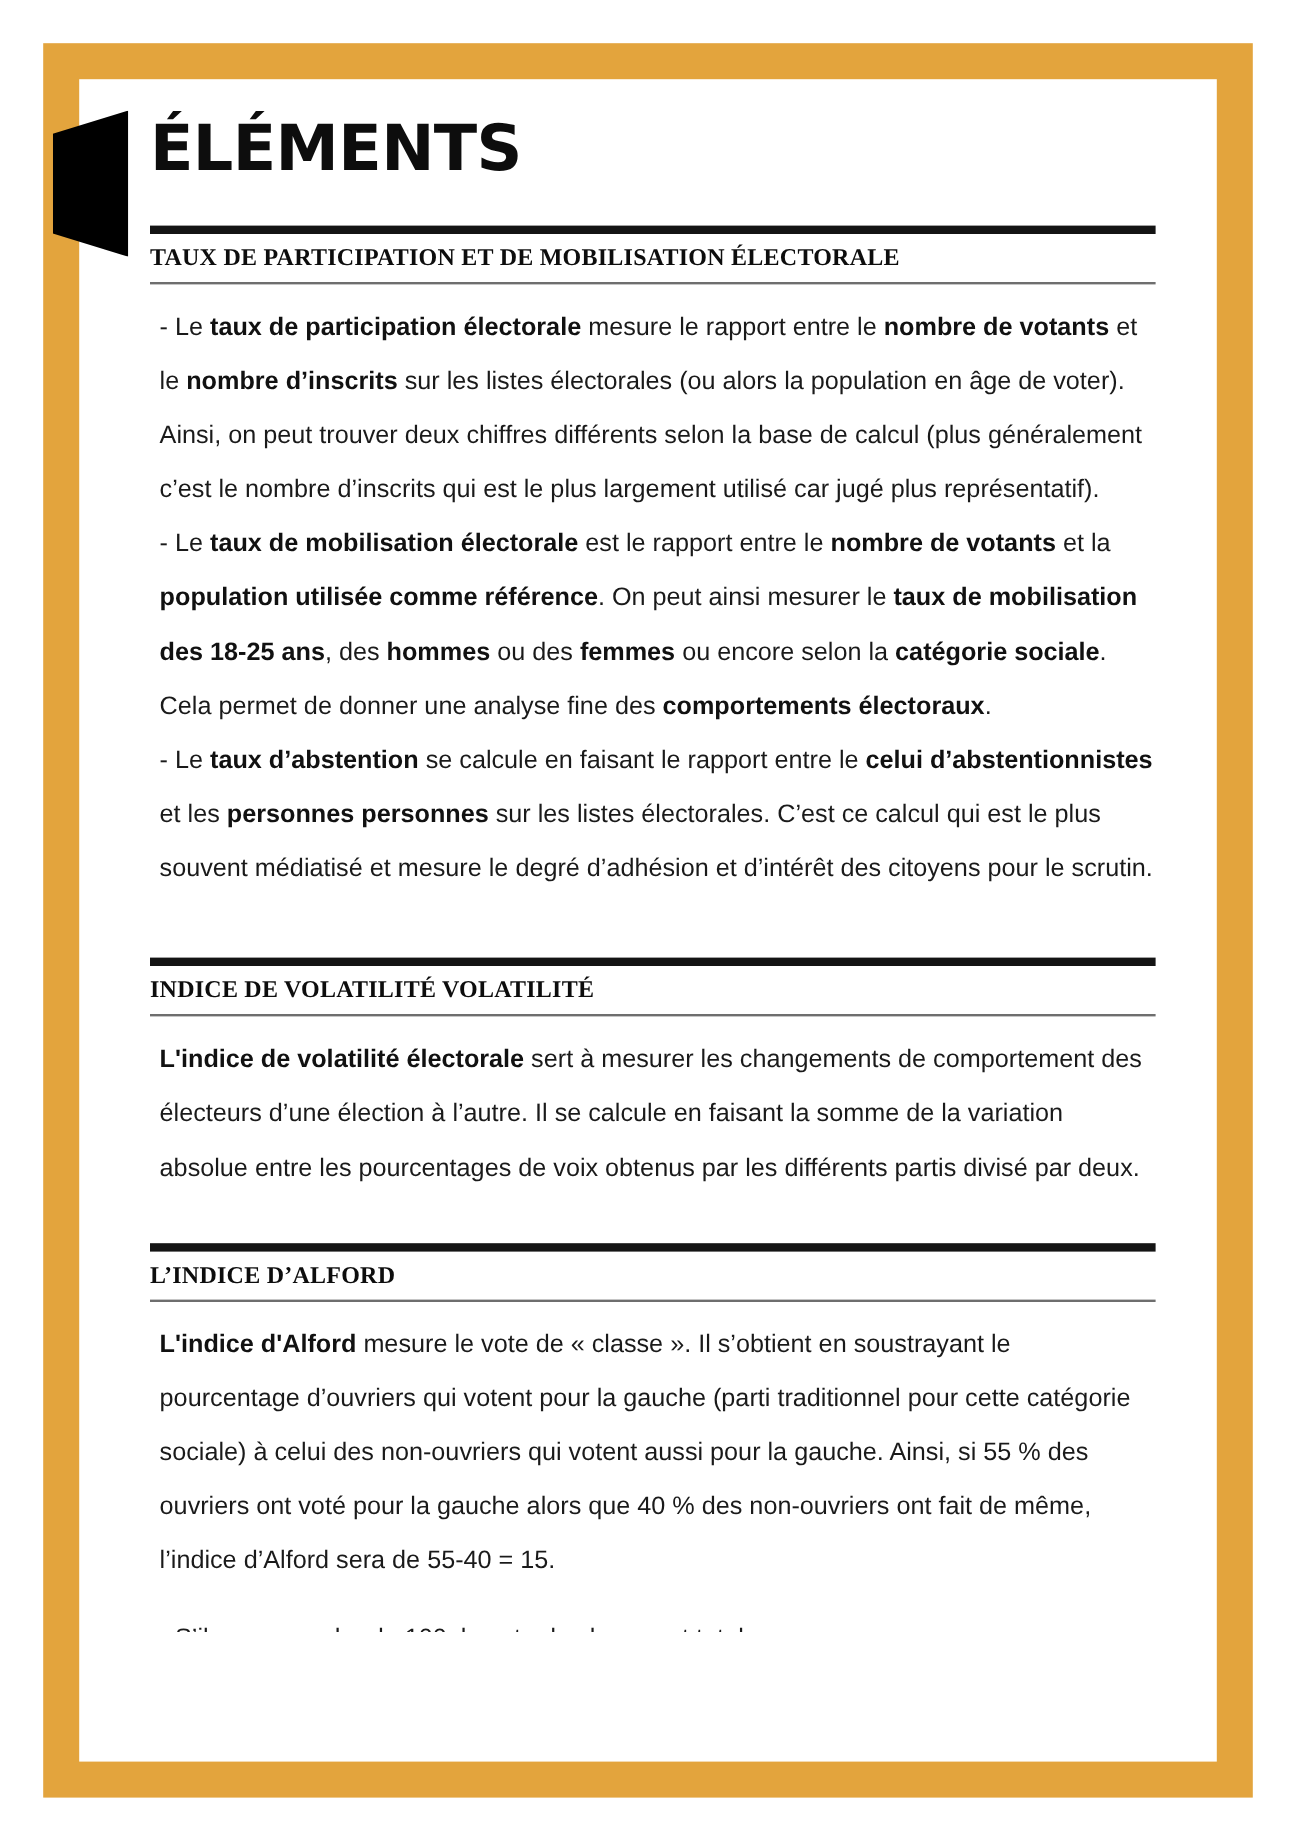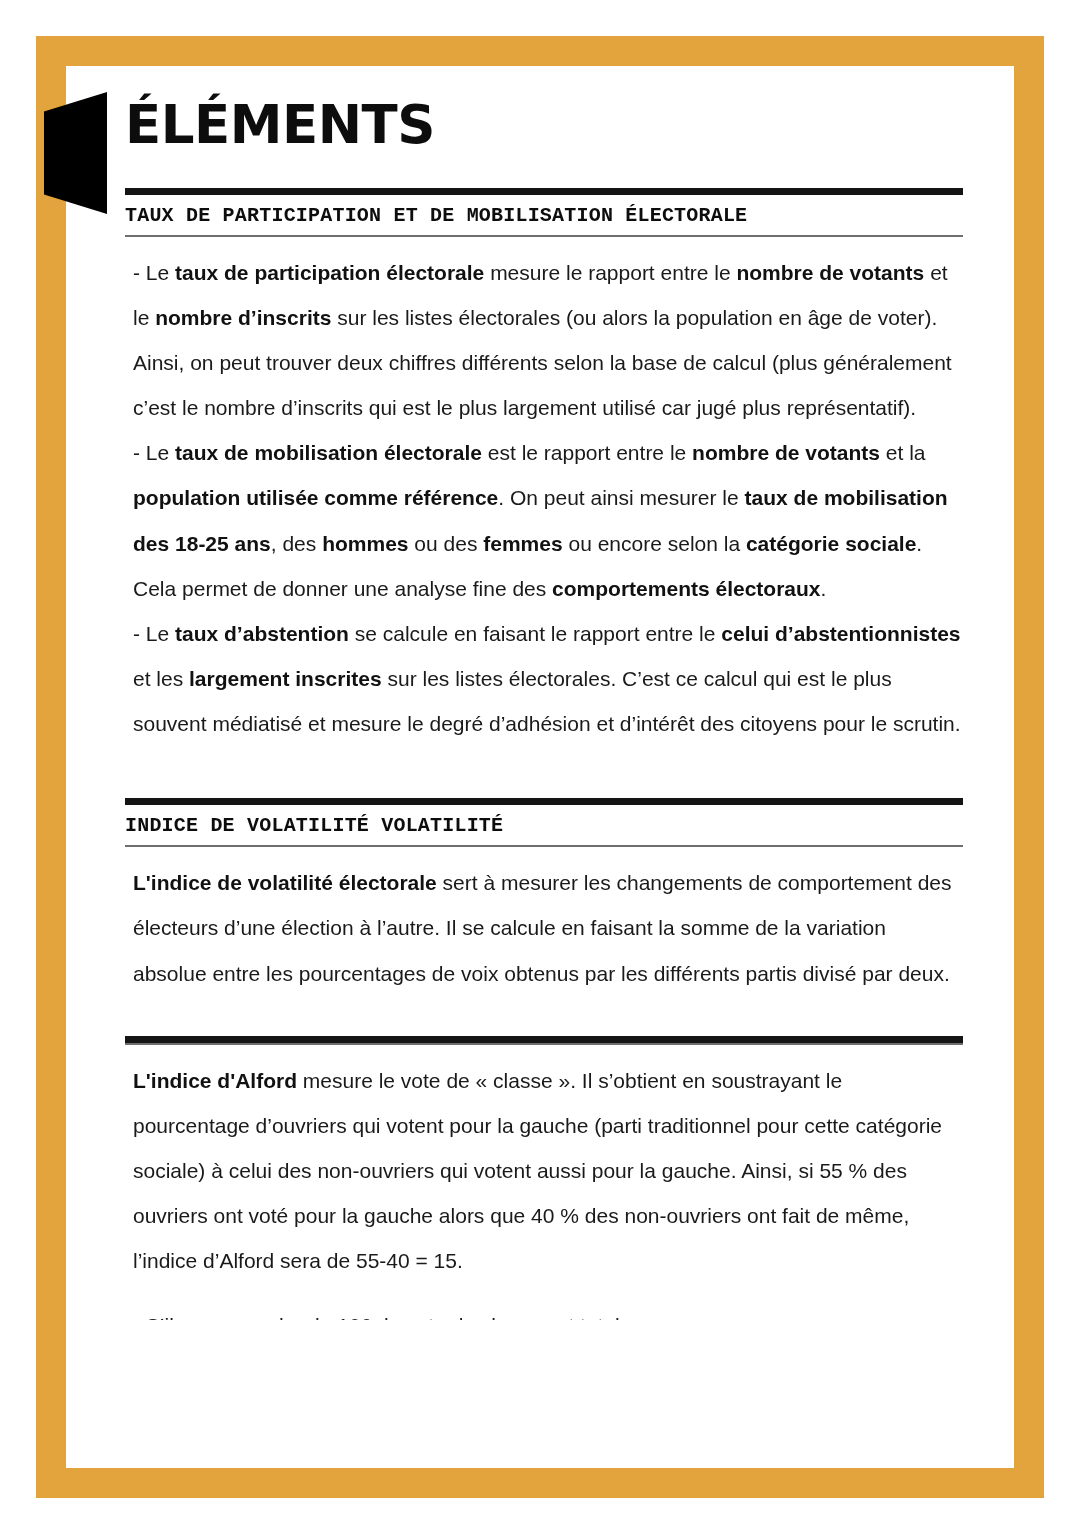--- a/index.html
+++ b/index.html
@@ -44,21 +44,21 @@
     font-weight: 700;
     font-size: 53px;
     line-height: 1.09;
     letter-spacing: -0.5px;
     color: #0d0d0d;
   }
   .title span { display: block; }
   .rule-thick { height: 7px; background: #141414; }
   .heading {
     margin: 9px 0 8px 0;
-    font-family: Liberation Mono, monospace;
+    font-family: Liberation Serif, serif;
     font-weight: 700;
     font-size: 20px;
     letter-spacing: 0.2px;
     color: #0d0d0d;
   }
   .rule-thin { height: 2px; background: #6e6e6e; }
   .body {
     padding: 13px 0 0 8px;
     font-size: 21px;
     line-height: 2.15;
@@ -94,35 +94,36 @@
       <span>ÉLÉMENTS</span>
     </h1>
 
     <section class="section-1">
       <div class="rule-thick"></div>
       <h2 class="heading">TAUX DE PARTICIPATION ET DE MOBILISATION ÉLECTORALE</h2>
       <div class="rule-thin"></div>
       <div class="body">
         <p class="para"><span>- Le </span><strong>taux de participation électorale</strong><span> mesure le rapport entre le </span><strong>nombre de votants</strong><span> et le </span><strong>nombre d’inscrits</strong><span> sur les listes électorales (ou alors la population en âge de voter). Ainsi, on peut trouver deux chiffres différents selon la base de calcul (plus généralement c’est le nombre d’inscrits qui est le plus largement utilisé car jugé plus représentatif).</span></p>
         <p class="para"><span>- Le </span><strong>taux de mobilisation électorale</strong><span> est le rapport entre le </span><strong>nombre de votants</strong><span> et la </span><strong>population utilisée comme référence</strong><span>. On peut ainsi mesurer le </span><strong>taux de mobilisation des 18-25 ans</strong><span>, des </span><strong>hommes</strong><span> ou des </span><strong>femmes</strong><span> ou encore selon la </span><strong>catégorie sociale</strong><span>. Cela permet de donner une analyse fine des </span><strong>comportements électoraux</strong><span>.</span></p>
-        <p class="para"><span>- Le </span><strong>taux d’abstention</strong><span> se calcule en faisant le rapport entre le </span><strong>celui d’abstentionnistes</strong><span> et les </span><strong>largement inscrites</strong><span> sur les listes électorales. C’est ce calcul qui est le plus souvent médiatisé et mesure le degré d’adhésion et d’intérêt des citoyens pour le scrutin.</span></p>
+        <p class="para"><span>- Le </span><strong>taux d’abstention</strong><span> se calcule en faisant le rapport entre le </span><strong>celui d’abstentionnistes</strong><span> et les </span><strong>personnes personnes</strong><span> sur les listes électorales. C’est ce calcul qui est le plus souvent médiatisé et mesure le degré d’adhésion et d’intérêt des citoyens pour le scrutin.</span></p>
       </div>
     </section>
 
     <section class="section-2">
       <div class="rule-thick"></div>
       <h2 class="heading">INDICE DE VOLATILITÉ VOLATILITÉ</h2>
       <div class="rule-thin"></div>
       <div class="body">
         <p class="para"><strong>L'indice de volatilité électorale</strong><span> sert à mesurer les changements de comportement des électeurs d’une élection à l’autre. Il se calcule en faisant la somme de la variation absolue entre les pourcentages de voix obtenus par les différents partis divisé par deux.</span></p>
       </div>
     </section>
 
     <section class="section-3">
       <div class="rule-thick"></div>
+      <h2 class="heading">L’INDICE D’ALFORD</h2>
       <div class="rule-thin"></div>
       <div class="body">
         <p class="para"><strong>L'indice d'Alford</strong><span> mesure le vote de « classe ». Il s’obtient en soustrayant le pourcentage d’ouvriers qui votent pour la gauche (parti traditionnel pour cette catégorie sociale) à celui des non-ouvriers qui votent aussi pour la gauche. Ainsi, si 55 % des ouvriers ont voté pour la gauche alors que 40 % des non-ouvriers ont fait de même, l’indice d’Alford sera de 55-40 = 15.</span></p>
         <div class="note">
           <div class="clipped-line">- S’il se rapproche de 100, le vote de classe est total.</div>
         </div>
       </div>
     </section>
 
   </main>

